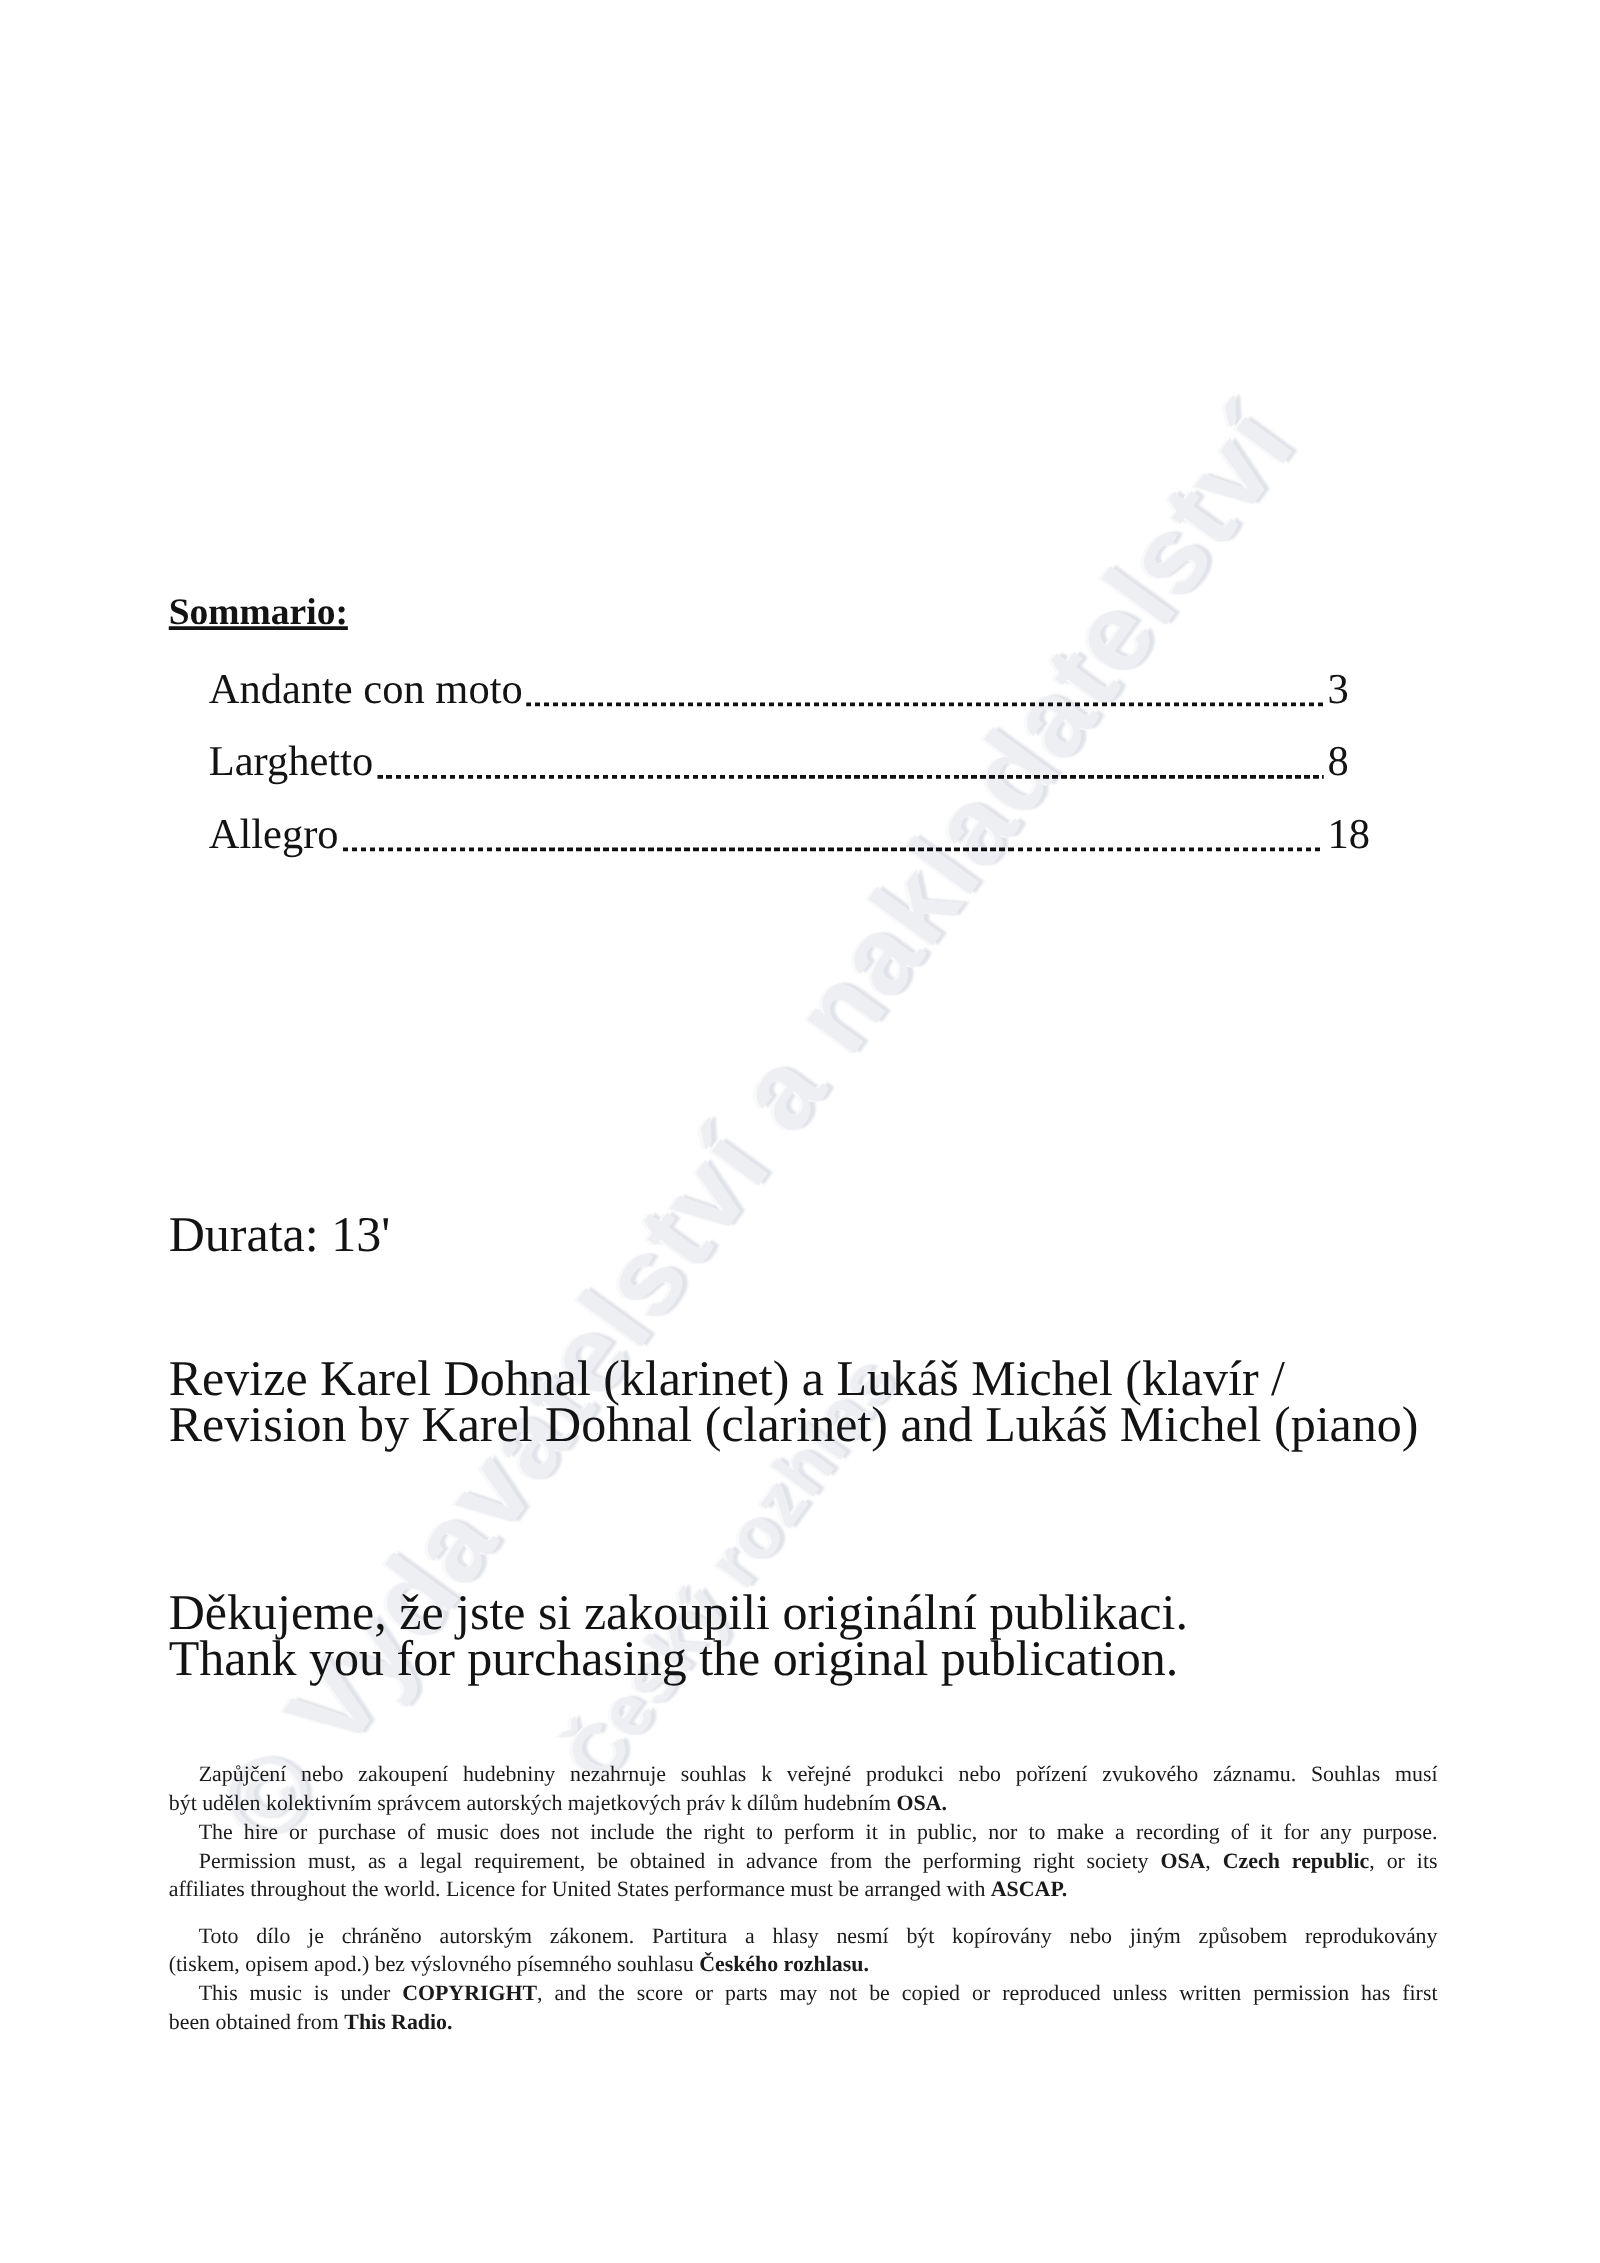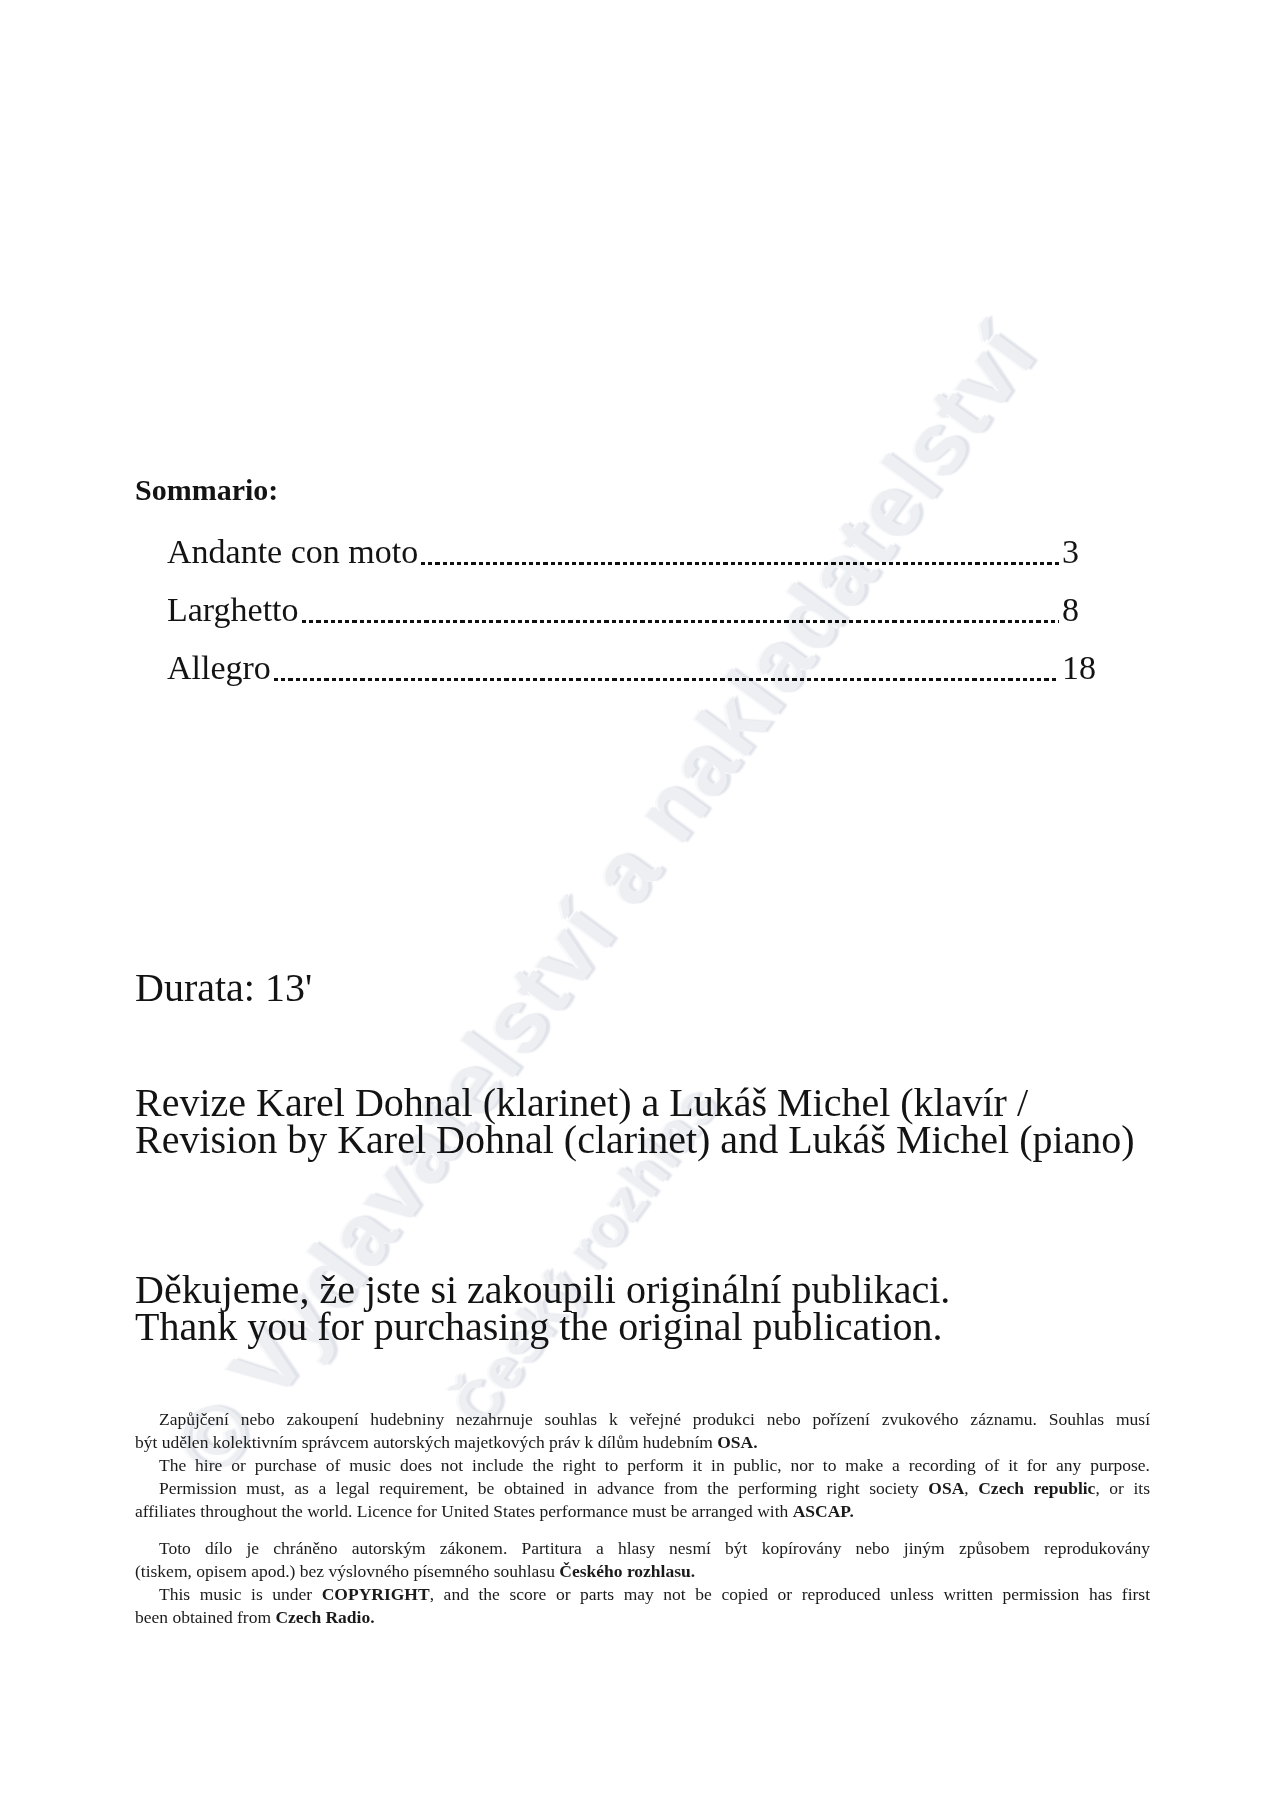--- a/index.html
+++ b/index.html
@@ -33,21 +33,21 @@
     left: 585px; top: 1255px;
     font-size: 58px;
     letter-spacing: 1px;
     transform: translate(-50%, -50%) rotate(-54deg);
   }
 
   
   .block { position: absolute; z-index: 2; }
 
   .toc { left: 135px; width: 963px; top: 474px; }
-  .toc-heading { font-weight: 700; font-size: 30px; line-height: 32px; margin: 0 0 24px 0; }
+  .toc-heading { font-weight: 700; font-size: 30px; line-height: 32px; margin: 0 0 24px 0; text-decoration: underline; }
   .toc-row {
     display: flex;
     align-items: flex-end;
     font-size: 34px;
     line-height: 40px;
     height: 42px;
     margin-bottom: 16px;
     margin-left: 32px;
   }
   .toc-label { white-space: nowrap; }
@@ -117,14 +117,14 @@
   <div class="line"><span>být udělen kolektivním správcem autorských majetkových práv k dílům hudebním </span><span class="b">OSA.</span></div>
   <div class="line j">The hire or purchase of music does not include the right to perform it in public, nor to make a recording of it for any purpose.</div>
   <div class="line j"><span>Permission must, as a legal requirement, be obtained in advance from the performing right society </span><span class="b">OSA</span><span>, </span><span class="b">Czech republic</span><span>, or its</span></div>
   <div class="line"><span>affiliates throughout the world. Licence for United States performance must be arranged with </span><span class="b">ASCAP.</span></div>
 </div>
 
 <div class="block legal legal-2">
   <div class="line j">Toto dílo je chráněno autorským zákonem. Partitura a hlasy nesmí být kopírovány nebo jiným způsobem reprodukovány</div>
   <div class="line"><span>(tiskem, opisem apod.) bez výslovného písemného souhlasu </span><span class="b">Českého rozhlasu.</span></div>
   <div class="line j"><span>This music is under </span><span class="b">COPYRIGHT</span><span>, and the score or parts may not be copied or reproduced unless written permission has first</span></div>
-  <div class="line"><span>been obtained from </span><span class="b">Czech Radio.</span></div>
+  <div class="line"><span>been obtained from </span><span class="b">This Radio.</span></div>
 </div>
 
 </body></html>

